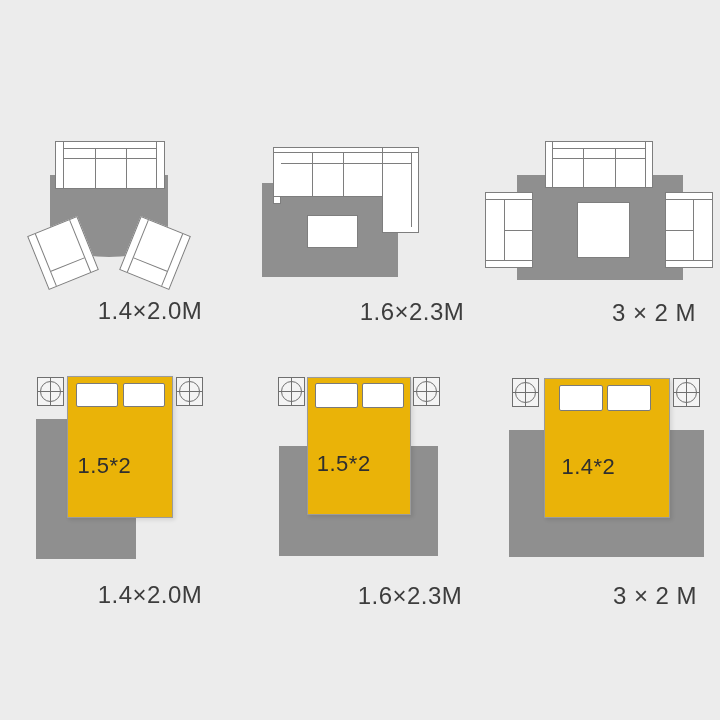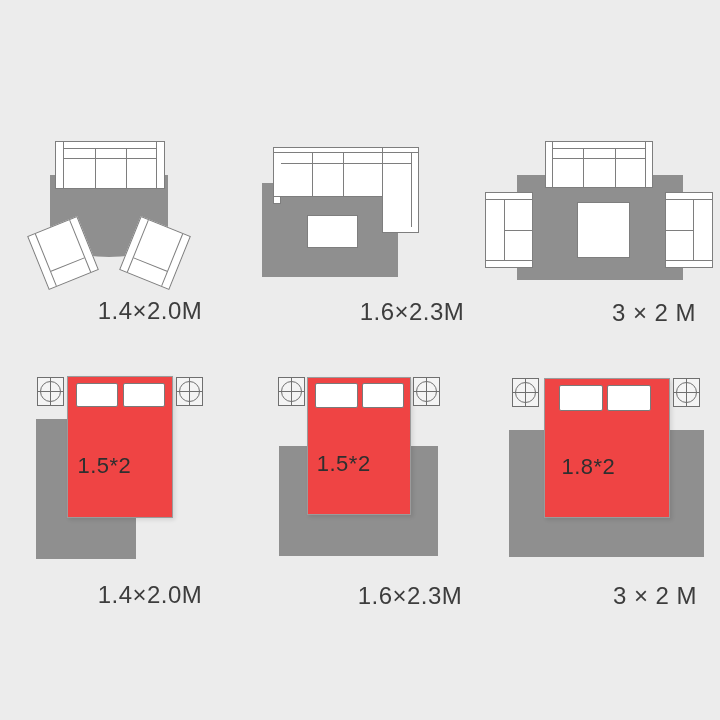--- a/index.html
+++ b/index.html
@@ -1,21 +1,21 @@
 <!DOCTYPE html>
 <html><head>
 <meta charset="utf-8">
 <style>
   html,body{margin:0;padding:0;}
   body{background:#ececec;font-family:"Liberation Sans",sans-serif;}
   .scene{position:relative;width:720px;height:720px;background:#ececec;overflow:hidden;}
 
   .rug{position:absolute;background:#8f8f8f;}
   .fitem{position:absolute;background:#ffffff;border:1px solid #7e7e7e;box-sizing:border-box;}
-  .bed{position:absolute;background:#ef4444;border:1px solid #9b9b9b;box-sizing:border-box;
+  .bed{position:absolute;background:#eab308;border:1px solid #9b9b9b;box-sizing:border-box;
        box-shadow:2px 2px 4px rgba(0,0,0,0.10);}
   .vline{position:absolute;width:1px;background:#7e7e7e;}
   .hline{position:absolute;height:1px;background:#7e7e7e;}
   .pillow{position:absolute;background:#ffffff;border:1px solid #7a7a7a;border-radius:2px;box-sizing:border-box;}
   .chair{position:absolute;width:54px;height:58px;background:#ffffff;border:1px solid #7e7e7e;box-sizing:border-box;}
 
   .nightstand{position:absolute;width:27px;height:29px;background:#f4f4f4;border:1px solid #6f6f6f;box-sizing:border-box;}
   .ns-circle{position:absolute;left:2px;top:3px;width:19px;height:19px;border:1px solid #6f6f6f;border-radius:50%;}
   .ns-h{position:absolute;left:0;right:0;top:13px;height:1px;background:#6f6f6f;}
   .ns-v{position:absolute;top:0;bottom:0;left:12px;width:1px;background:#6f6f6f;}
@@ -129,21 +129,21 @@
     <div class="ns-circle"></div>
     <div class="ns-h"></div>
     <div class="ns-v"></div>
   </div>
 
   <div class="rug" style="left:509px;top:430px;width:195px;height:127px;"></div>
 
   <div class="bed" style="left:544px;top:378px;width:126px;height:140px;">
     <div class="pillow" style="left:14px;top:6px;width:44px;height:26px;"></div>
     <div class="pillow" style="left:62px;top:6px;width:44px;height:26px;"></div>
-    <div class="bed-label">1.8*2</div>
+    <div class="bed-label">1.4*2</div>
   </div>
 
   <div class="nightstand" style="left:512px;top:378px;">
     <div class="ns-circle"></div>
     <div class="ns-h"></div>
     <div class="ns-v"></div>
   </div>
   <div class="nightstand" style="left:673px;top:378px;">
     <div class="ns-circle"></div>
     <div class="ns-h"></div>

